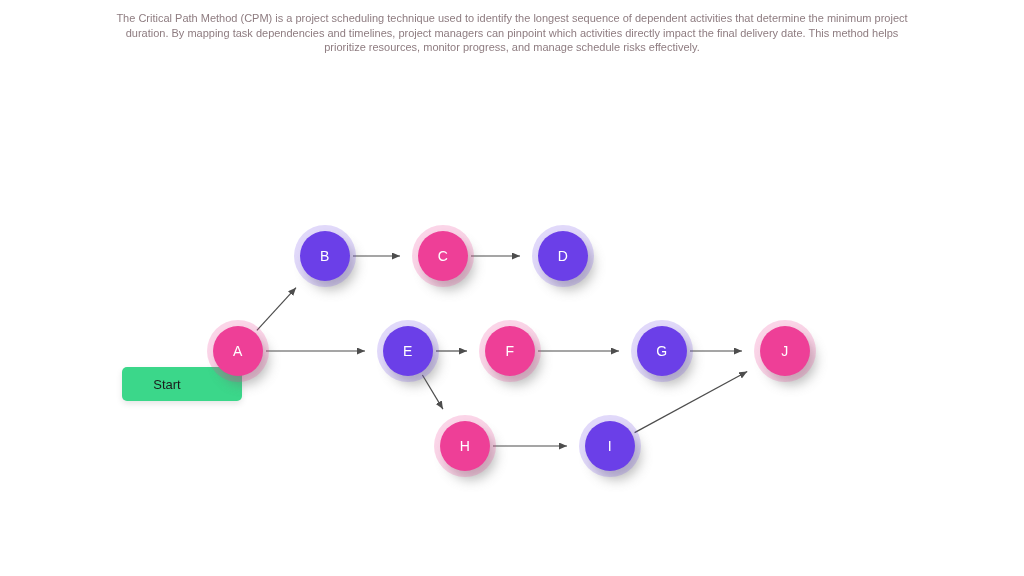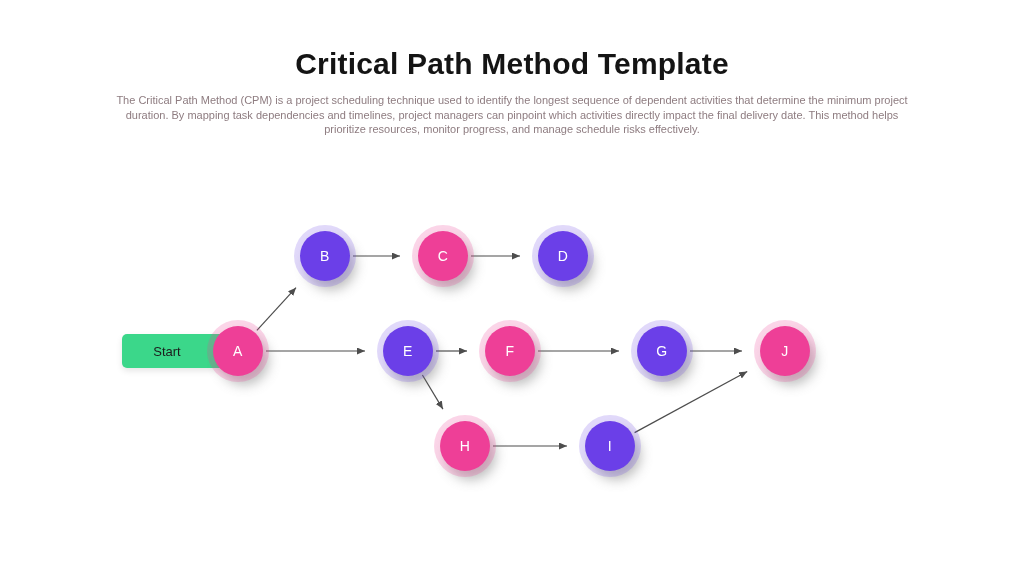--- a/index.html
+++ b/index.html
@@ -53,21 +53,21 @@
     border-radius: 5px;
     box-shadow: 0 3px 6px rgba(0,0,0,0.10);
     display: flex;
     align-items: center;
     justify-content: center;
     z-index: 1;
     font-size: 13px;
     font-weight: 500;
     color: #1c1c1c;
   }
-  .bar.start { left: 122px; padding-right: 30px; box-sizing: border-box; }
+  .bar.start { left: 122px; padding-right: 30px; box-sizing: border-box; margin-top: 33px; }
   .bar.end   { left: 783px; padding-left: 26px;  box-sizing: border-box; }
   .node {
     position: absolute;
     width: 50px;
     height: 50px;
     border-radius: 50%;
     display: flex;
     align-items: center;
     justify-content: center;
     z-index: 2;
@@ -82,21 +82,20 @@
   }
   .node.purple {
     background: var(--purple, #6b3fe8);
     box-shadow: 0 0 0 6px rgba(107,63,232,0.20), 6px 9px 12px rgba(110,110,110,0.45);
   }
 </style>
 </head>
 <body>
 
 <div class="slide">
-  <h1 class="slide-title">Critical Path Method Template</h1>
   <p class="slide-description">The Critical Path Method (CPM) is a project scheduling technique used to identify the longest sequence of dependent activities that determine the minimum project duration. By mapping task dependencies and timelines, project managers can pinpoint which activities directly impact the final delivery date. This method helps prioritize resources, monitor progress, and manage schedule risks effectively.</p>
 
   <div class="diagram">
     <svg class="edges-svg" viewBox="0 0 1024 576" xmlns="http://www.w3.org/2000/svg">
       <defs>
         <marker id="arrowhead" markerWidth="9" markerHeight="8" refX="8" refY="3.5" orient="auto" markerUnits="userSpaceOnUse">
           <path d="M0,0 L8,3.5 L0,7 Z" fill="#4d4d4d"></path>
         </marker>
       </defs>
       <g id="edge-layer">

